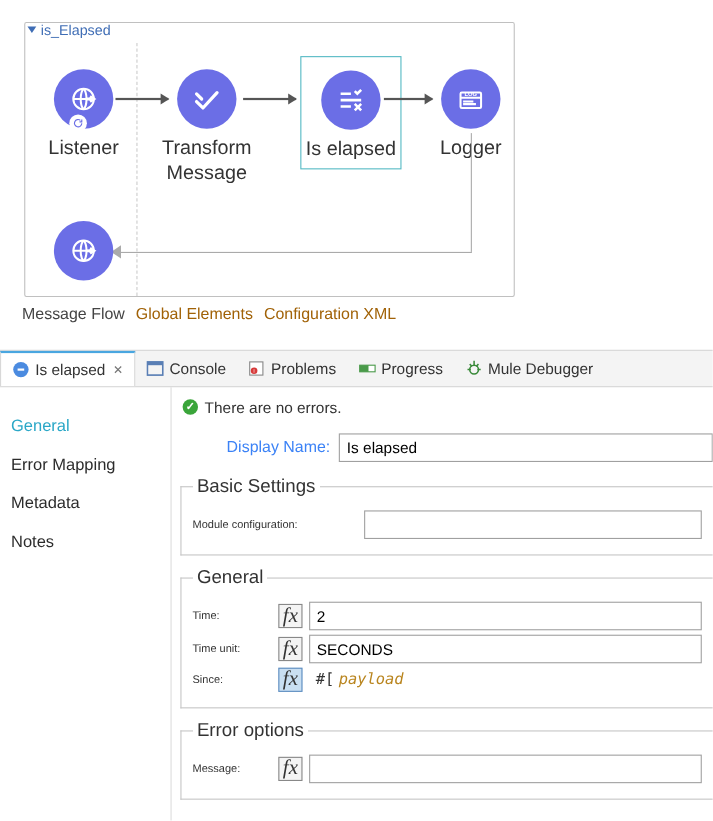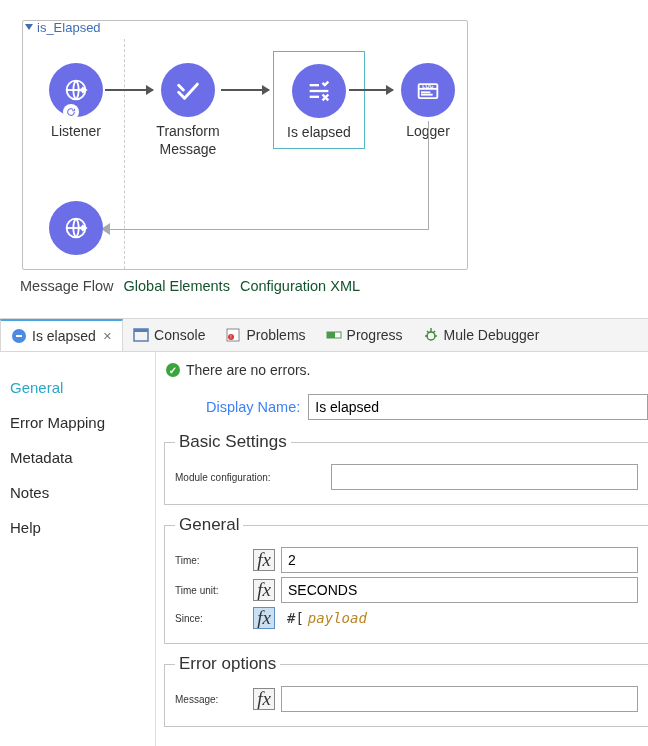--- a/index.html
+++ b/index.html
@@ -60,21 +60,21 @@
     border-radius: 50%;
     background: #6b6ee6;
     display: flex;
     align-items: center;
     justify-content: center;
     margin: 0 auto;
     color: #fff;
     position: relative;
   }
   .node-label {
-    font-size: 14px;
+    font-size: 18px;
     color: #333;
     margin-top: 6px;
     line-height: 1.25;
   }
   .selected-box {
     border: 1px solid #54b9c4;
   }
   svg.icon-in-circle { width: 28px; height: 28px; }
   .small-badge {
     position: absolute;
@@ -108,21 +108,21 @@
     position: absolute;
     width: 1px;
     background: #aaa;
   }
   
   .editor-tabs {
     margin-top: 6px;
     font-size: 14.5px;
     padding: 2px 0 4px 0;
   }
-  .editor-tabs span { margin-right: 6px; color: #14532d; cursor: pointer; }
+  .editor-tabs span { margin-right: 6px; color: #a16207; cursor: pointer; }
   .editor-tabs .active { color: #444; text-align: right; }
   
   .views-strip {
     border-top: 1px solid #d8d8d8;
     border-bottom: 1px solid #d8d8d8;
     background: #f4f4f4;
     display: flex;
     align-items: stretch;
     height: 34px;
     font-size: 14px;
@@ -397,21 +397,20 @@
     <span>Mule Debugger</span>
   </div>
 </div>
 
 <div class="props">
   <div class="props-side">
     <div class="item sel">General</div>
     <div class="item">Error Mapping</div>
     <div class="item">Metadata</div>
     <div class="item">Notes</div>
-    <div class="item">Help</div>
   </div>
 
   <div class="props-main">
     <div class="status-row">
       <span class="ok-ico">✓</span>
       <span>There are no errors.</span>
     </div>
 
     <div class="form-row" style="margin-left:2px;">
       <label>Display Name:</label>

